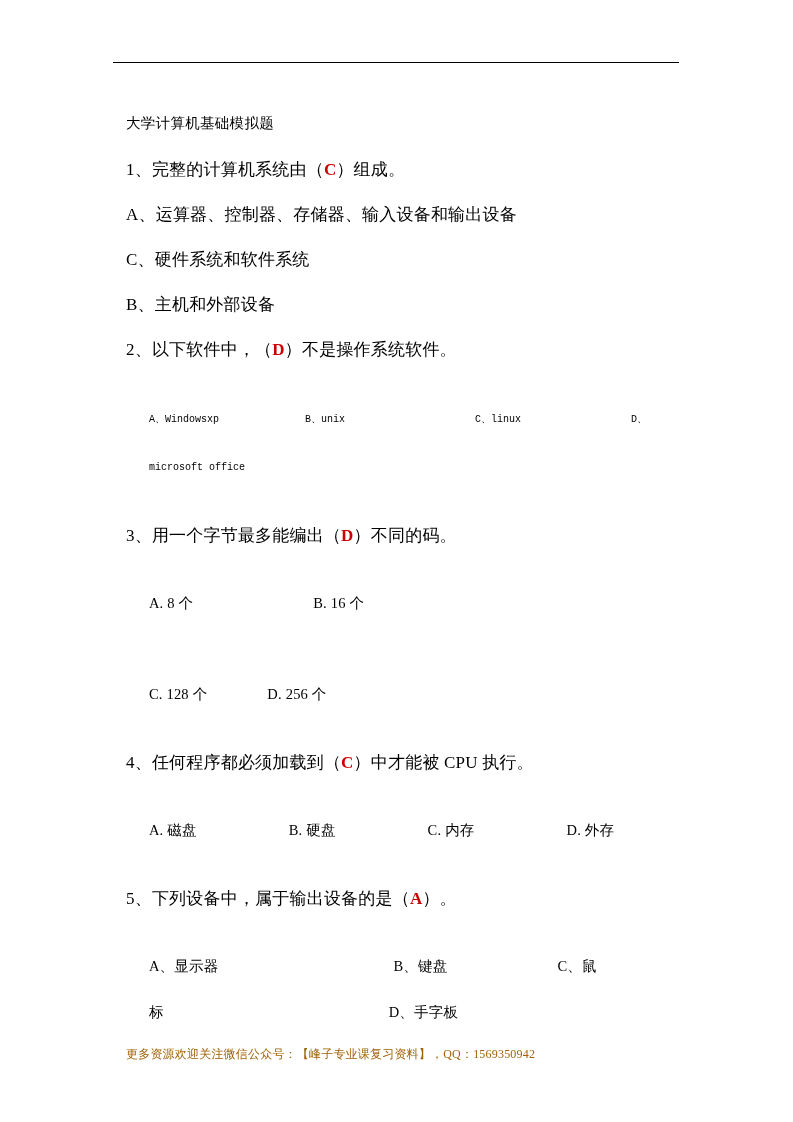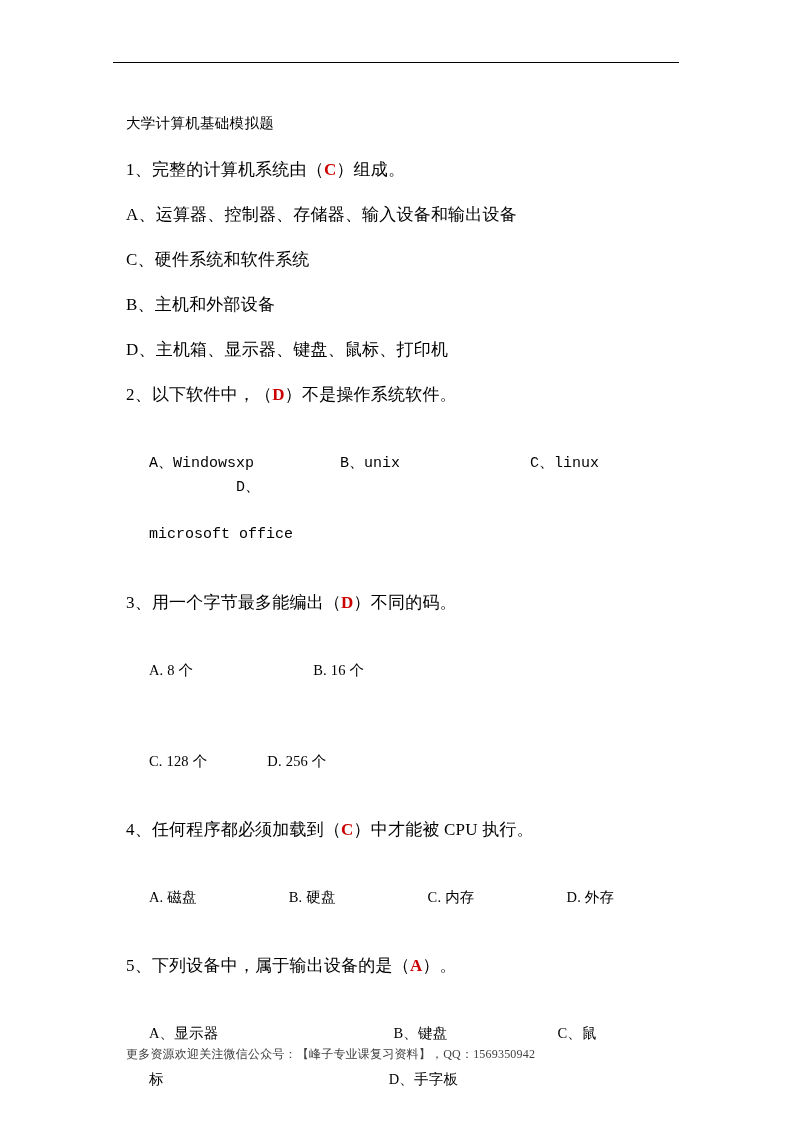--- a/index.html
+++ b/index.html
@@ -55,40 +55,40 @@
     line-height: 23px;
     margin-bottom: 22px;
     letter-spacing: 0.2px;
   }
   .ans {
     color: #cc0000;
     font-weight: bold;
   }
   .mono {
     font-family: "Liberation Mono", "DejaVu Sans Mono", monospace;
-    font-size: 15px;
+    font-size: 10px;
     letter-spacing: 0px;
   }
   .opt-row {
     display: block;
     font-size: 14.5px;
     line-height: 23px;
     margin-bottom: 22px;
     white-space: pre-wrap;
     letter-spacing: 0.2px;
   }
   .footer {
     position: absolute;
     left: 126px;
     top: 1045px;
     width: 600px;
     font-size: 12px;
     line-height: 18px;
     font-family: "Liberation Serif", "DejaVu Serif", serif;
-    color: #404040;
+    color: #a16207;
     letter-spacing: 0.2px;
   }
   .sp-w1 { display: inline-block; width: 86px; }
   .sp-w3 { display: inline-block; width: 92px; }
   .sp-w4 { display: inline-block; width: 60px; }
   .sp-w5 { display: inline-block; width: 120px; }
   .sp-w6 { display: inline-block; width: 130px; }
   .sp-w7 { display: inline-block; width: 110px; }
   .sp-w8 { display: inline-block; width: 150px; }
   .sp-w9 { display: inline-block; width: 175px; }
@@ -104,21 +104,20 @@
 
     <div class="doc-title">大学计算机基础模拟题</div>
 
 
     <div class="para">
       <span>1、完整的计算机系统由（</span><span class="ans">C</span><span>）组成。</span>
     </div>
     <div class="para">A、运算器、控制器、存储器、输入设备和输出设备</div>
     <div class="para">C、硬件系统和软件系统</div>
     <div class="para">B、主机和外部设备</div>
-    <div class="para">D、主机箱、显示器、键盘、鼠标、打印机</div>
 
     <div class="para">
       <span>2、以下软件中，（</span><span class="ans">D</span><span>）不是操作系统软件。</span>
     </div>
     <div class="opt-row">
       <span class="mono">A、Windowsxp</span><span class="sp-w1"></span><span class="mono">B、unix</span><span class="sp-w6"></span><span class="mono">C、linux</span><span class="sp-w7"></span><span class="mono">D、</span><br>
       <span class="mono">microsoft office</span>
     </div>
 
     <div class="para">

